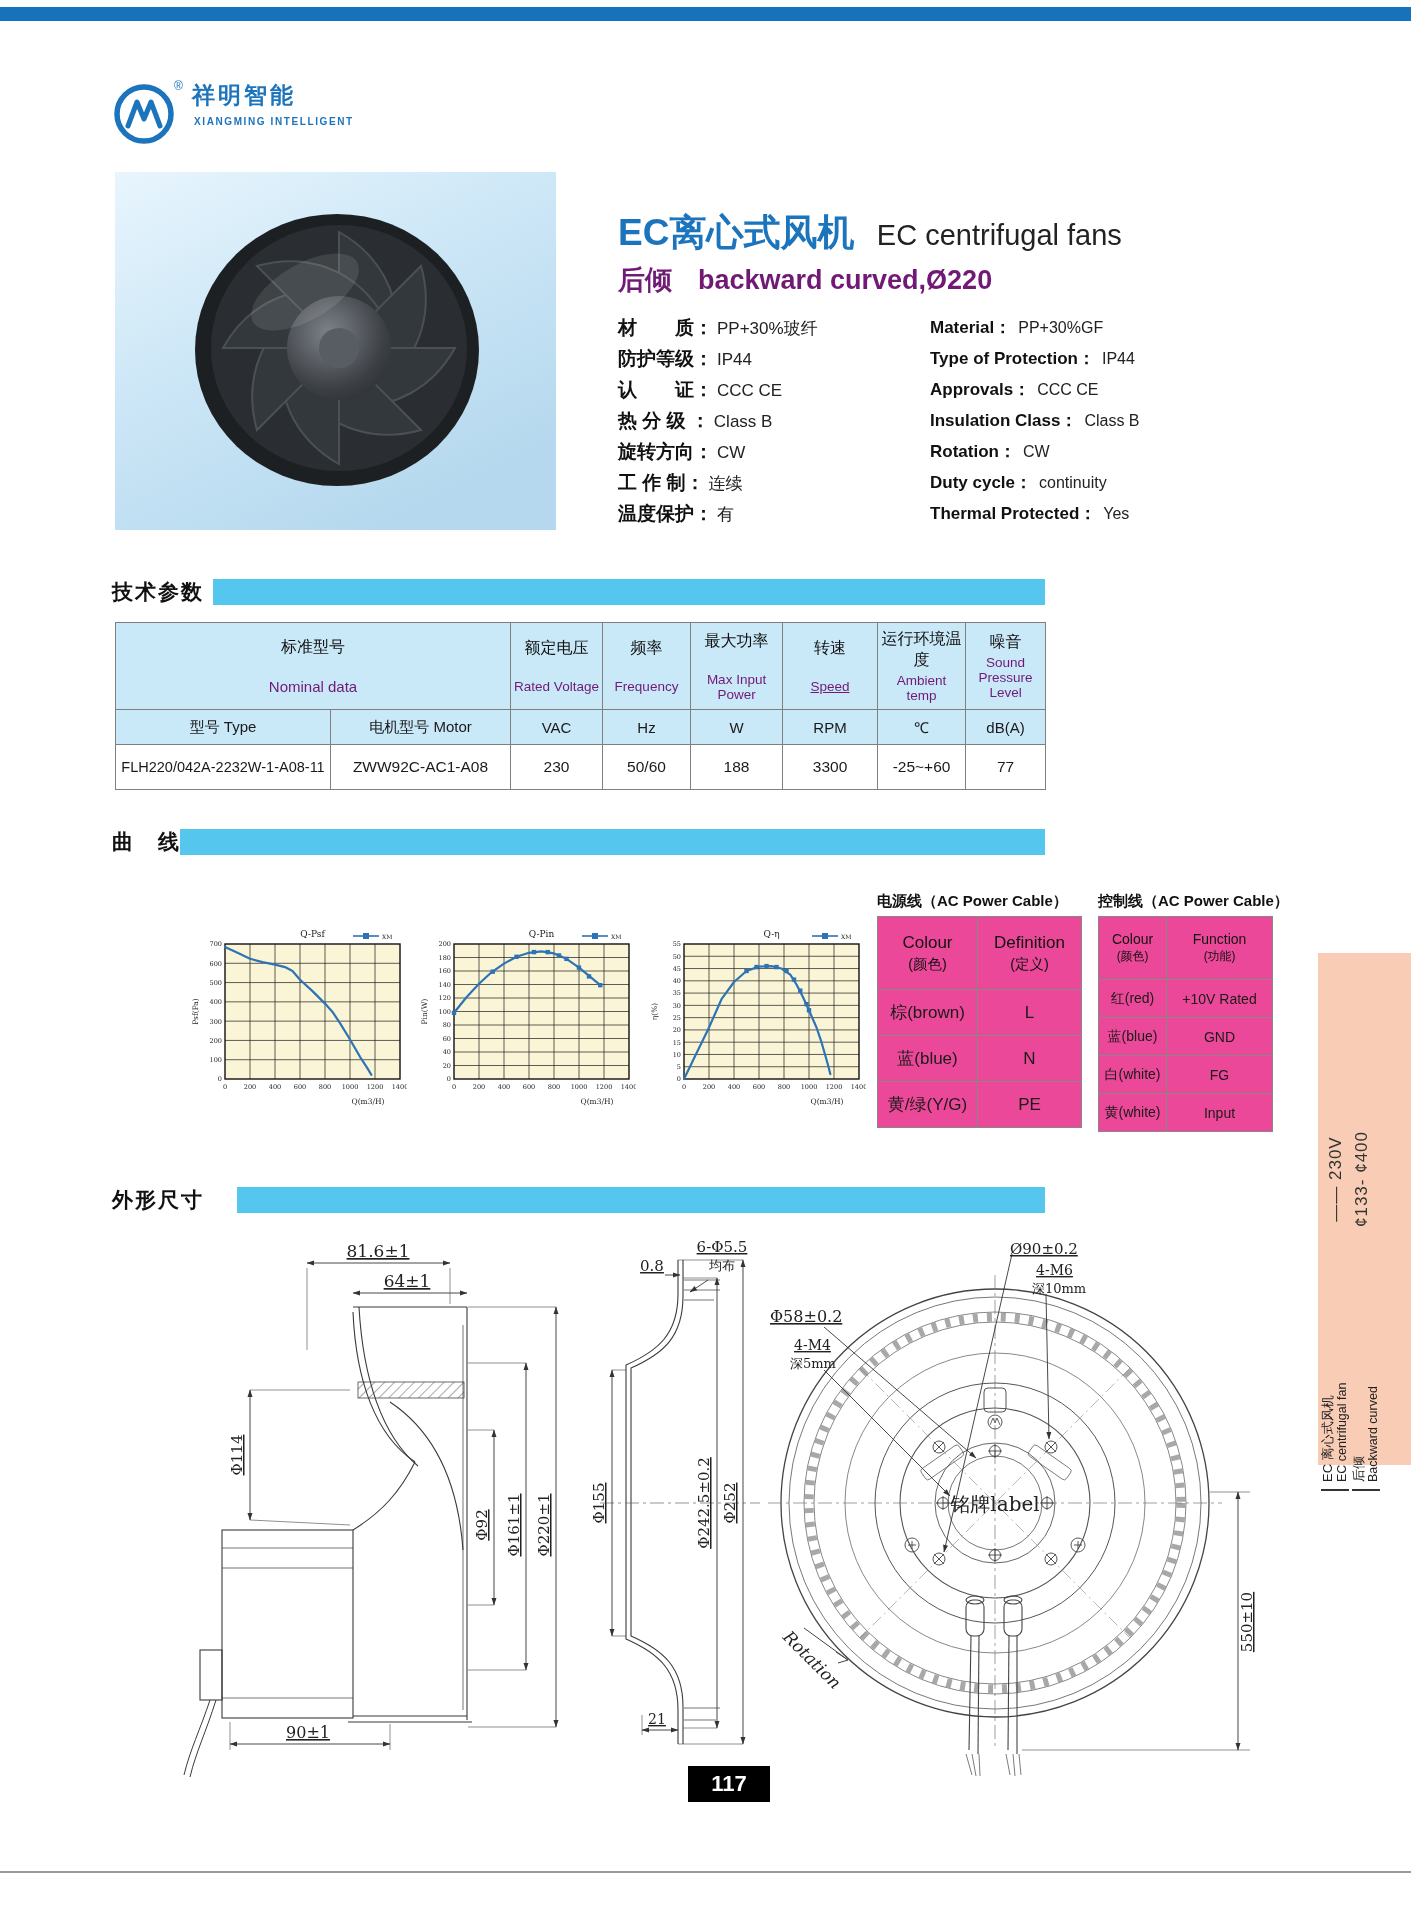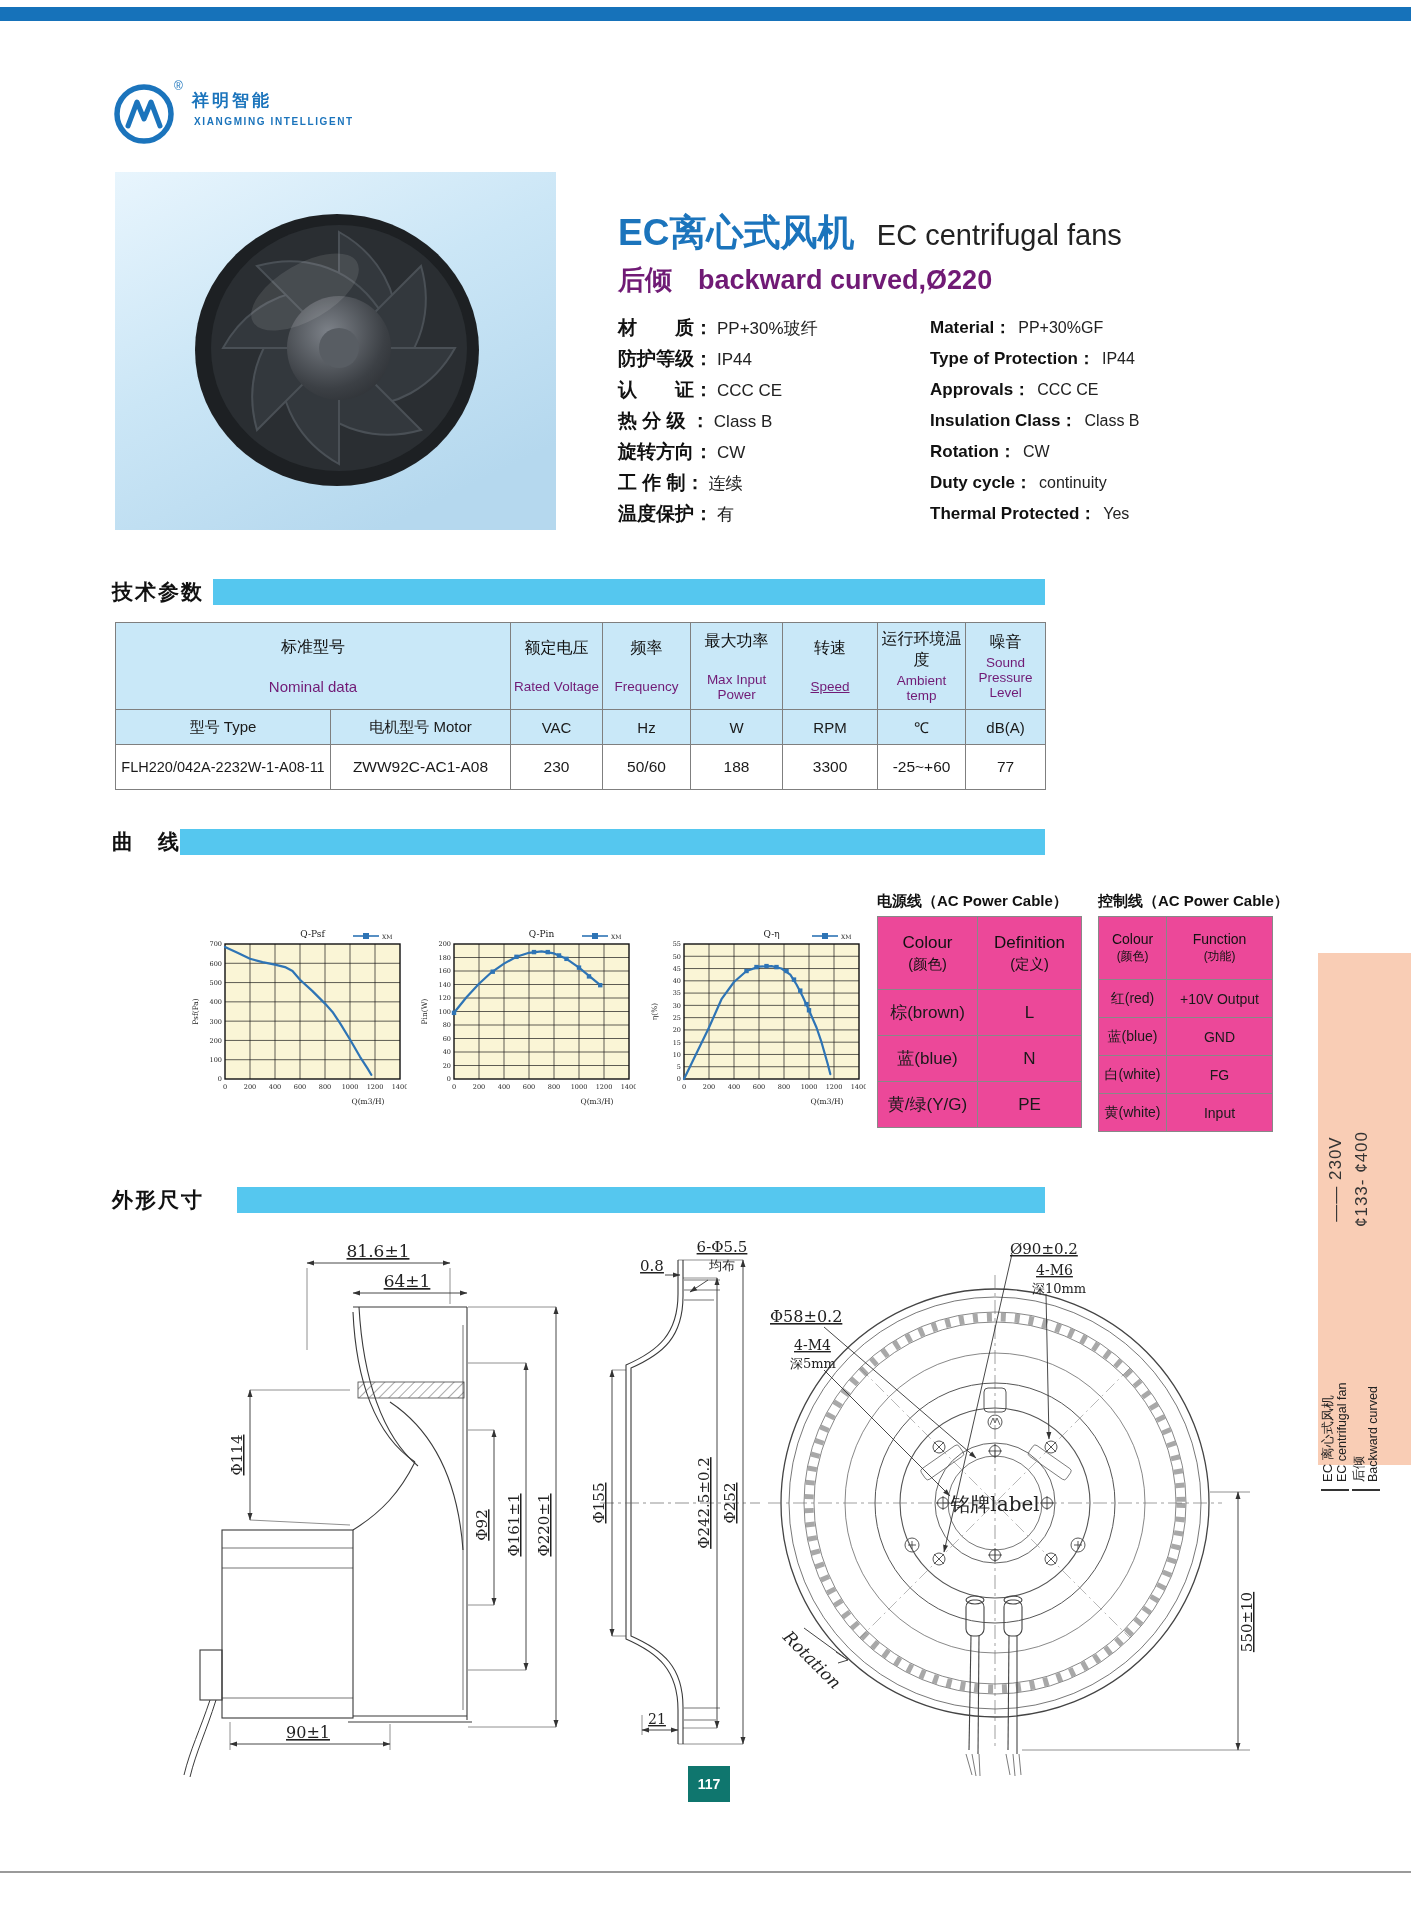--- a/index.html
+++ b/index.html
@@ -3,21 +3,21 @@
 <meta charset="utf-8">
 <style>
   html,body{margin:0;padding:0;background:#fff;}
   .page{position:relative;width:1411px;height:1914px;background:#fff;
         font-family:"Liberation Sans",sans-serif;color:#1a1a1a;overflow:hidden;}
   .abs{position:absolute;}
   .topbar{left:0;top:7px;width:1411px;height:14px;background:#1672BA;}
 
   
   .logo{left:106px;top:74px;width:360px;height:78px;}
-  .logo-cn{position:absolute;left:86px;top:15px;font-size:17px;font-weight:bold;color:#1B74BC;letter-spacing:3px;}
+  .logo-cn{position:absolute;left:86px;top:6px;font-size:23px;font-weight:bold;color:#1B74BC;letter-spacing:3px;}
   .logo-en{position:absolute;left:88px;top:42px;font-size:10px;font-weight:bold;color:#1B74BC;letter-spacing:1.6px;}
 
   
   .photo{left:115px;top:172px;width:441px;height:358px;}
 
   
   .titleblock{left:618px;top:208px;width:660px;}
   .t1{font-size:37px;font-weight:bold;color:#1B74BC;display:inline-block;}
   .t2{font-size:29px;color:#222;display:inline-block;margin-left:18px;}
   .subtitle{margin-top:4px;font-size:27px;font-weight:bold;color:#701a75;}
@@ -72,22 +72,22 @@
   .sidetab{left:1318px;top:953px;width:93px;height:512px;background:#F9CDB5;}
   .tabA{left:1242px;top:1150px;width:220px;height:58px;transform:rotate(-90deg);
         text-align:center;color:#333;}
   .tabA .l1{font-size:17px;letter-spacing:1px;line-height:26px;white-space:nowrap;}
   .tabB{left:1212px;top:1320px;width:280px;height:62px;transform:rotate(-90deg);}
   .tabB .grp{border-left:2.5px solid #333;padding-left:7px;margin-bottom:3px;line-height:14px;white-space:nowrap;}
   .tabB .gcn{font-size:13px;color:#222;display:block;}
   .tabB .gen{font-size:12.5px;color:#222;display:block;}
 
   
-  .pagenum{left:688px;top:1766px;width:42px;height:36px;background:#0f766e;color:#fff;
-           font-size:14px;font-weight:bold;text-align:center;line-height:36px;}
+  .pagenum{left:688px;top:1766px;width:82px;height:36px;background:#000000;color:#fff;
+           font-size:22px;font-weight:bold;text-align:center;line-height:36px;}
   .botline{left:0;top:1871px;width:1411px;height:0;border-top:2px solid #9a9a9a;}
 </style>
 </head>
 <body>
 
 <div class="page">
 
   <div class="abs topbar"></div>
 
   <div class="abs logo">
@@ -445,21 +445,21 @@
           <span class="chead-en">Colour</span>
           <span class="chead-cn">(颜色)</span>
         </td>
         <td>
           <span class="chead-en">Function</span>
           <span class="chead-cn">(功能)</span>
         </td>
       </tr>
       <tr class="drow">
         <td>红(red)</td>
-        <td>+10V Output</td>
+        <td>+10V Rated</td>
       </tr>
       <tr class="drow">
         <td>蓝(blue)</td>
         <td>GND</td>
       </tr>
       <tr class="drow">
         <td>白(white)</td>
         <td>FG</td>
       </tr>
       <tr class="drow">

